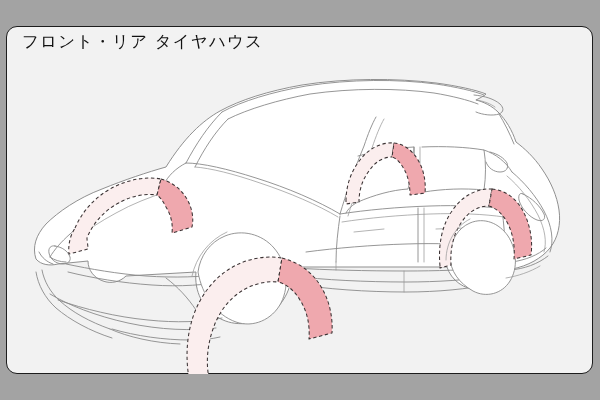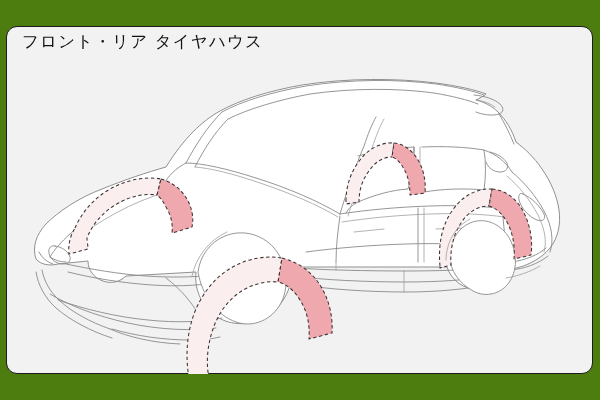--- a/index.html
+++ b/index.html
@@ -11,21 +11,21 @@
   body {
     width: 600px;
     height: 400px;
     overflow: hidden;
     font-family: "DejaVu Sans", "Liberation Sans", sans-serif;
   }
   #stage {
     position: relative;
     width: 600px;
     height: 400px;
-    background: #4d7c0f;
+    background: #a3a3a3;
   }
   #panel {
     position: absolute;
     left: 6px;
     top: 26px;
     width: 587px;
     height: 348px;
     background: #f2f2f2;
     border: 1.6px solid #1c1c1c;
     border-radius: 11px;

